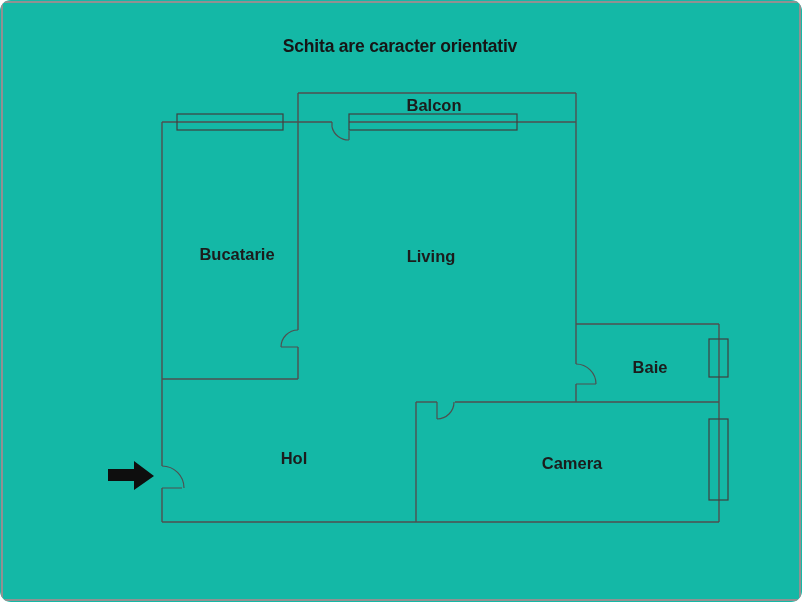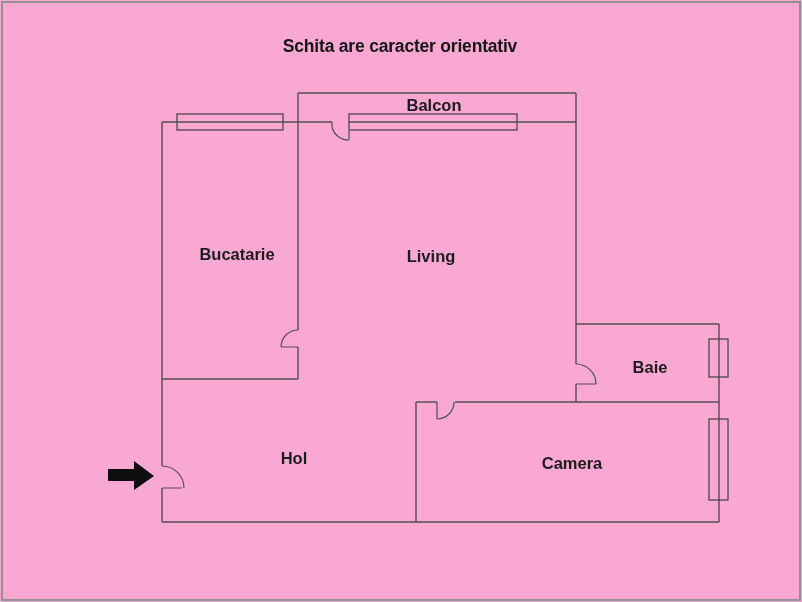--- a/index.html
+++ b/index.html
@@ -1,21 +1,22 @@
 <!DOCTYPE html>
 <html><head>
 <meta charset="utf-8">
 <style>
   html,body{margin:0;padding:0;background:#ffffff;}
   .canvas{
     position:relative;
     width:802px;height:602px;
-    background:#f9a8d4;
+    background:#14b8a6;
     font-family:"Liberation Sans", sans-serif;
     overflow:hidden;
+    border-radius:11px;
   }
   .frame{
     position:absolute;
     left:1px;top:1px;right:1px;bottom:1px;
     border:2px solid #919191;
     pointer-events:none;
   }
   svg{position:absolute;left:0;top:0;}
   .wall{fill:none;stroke:#4f4f4f;stroke-width:1.4;}
   .window{fill:none;stroke:#3f3f3f;stroke-width:1.2;}

